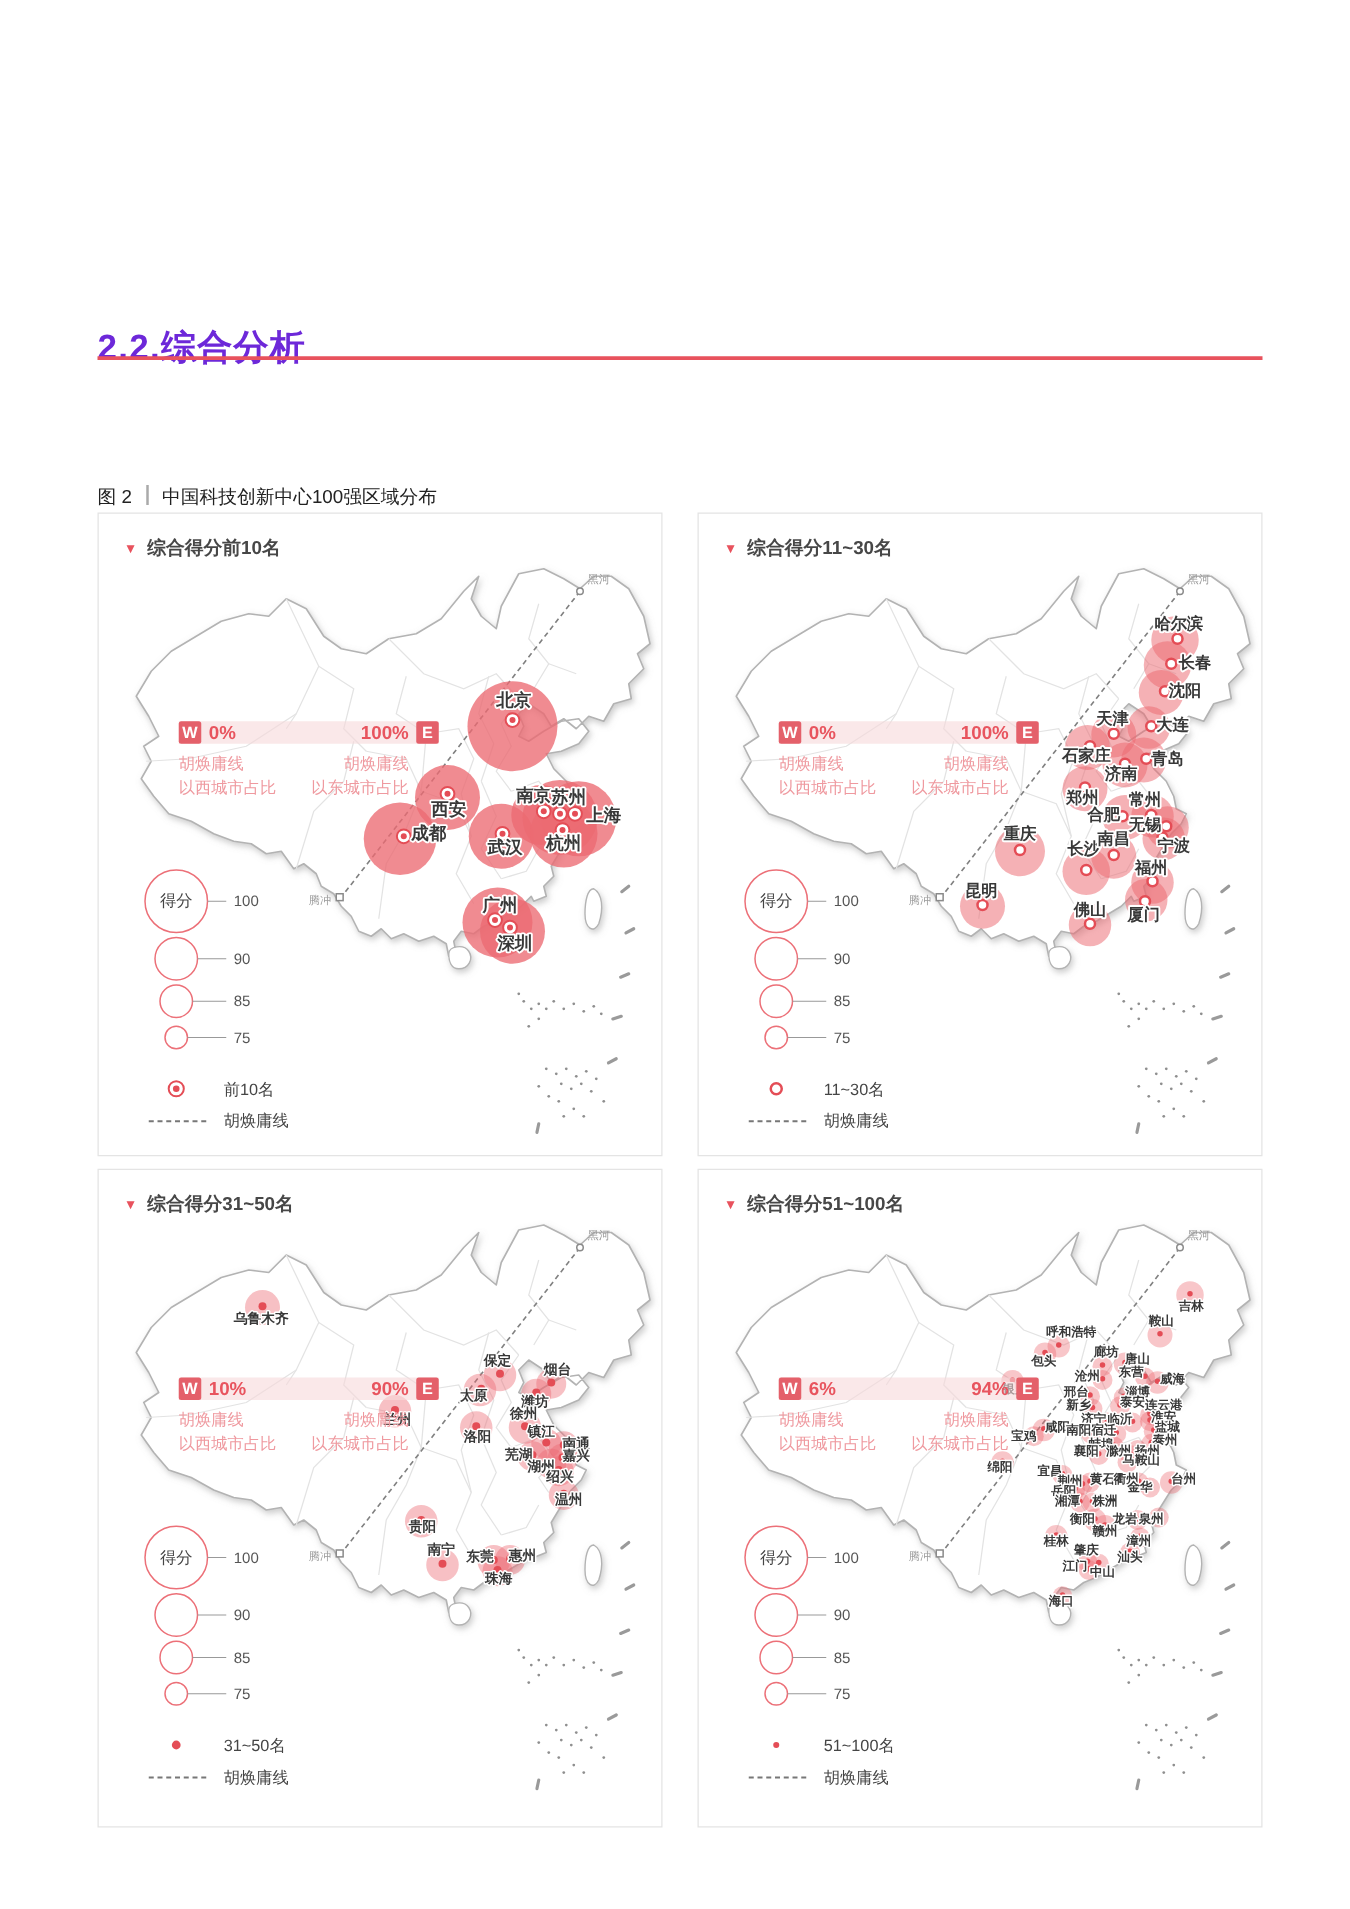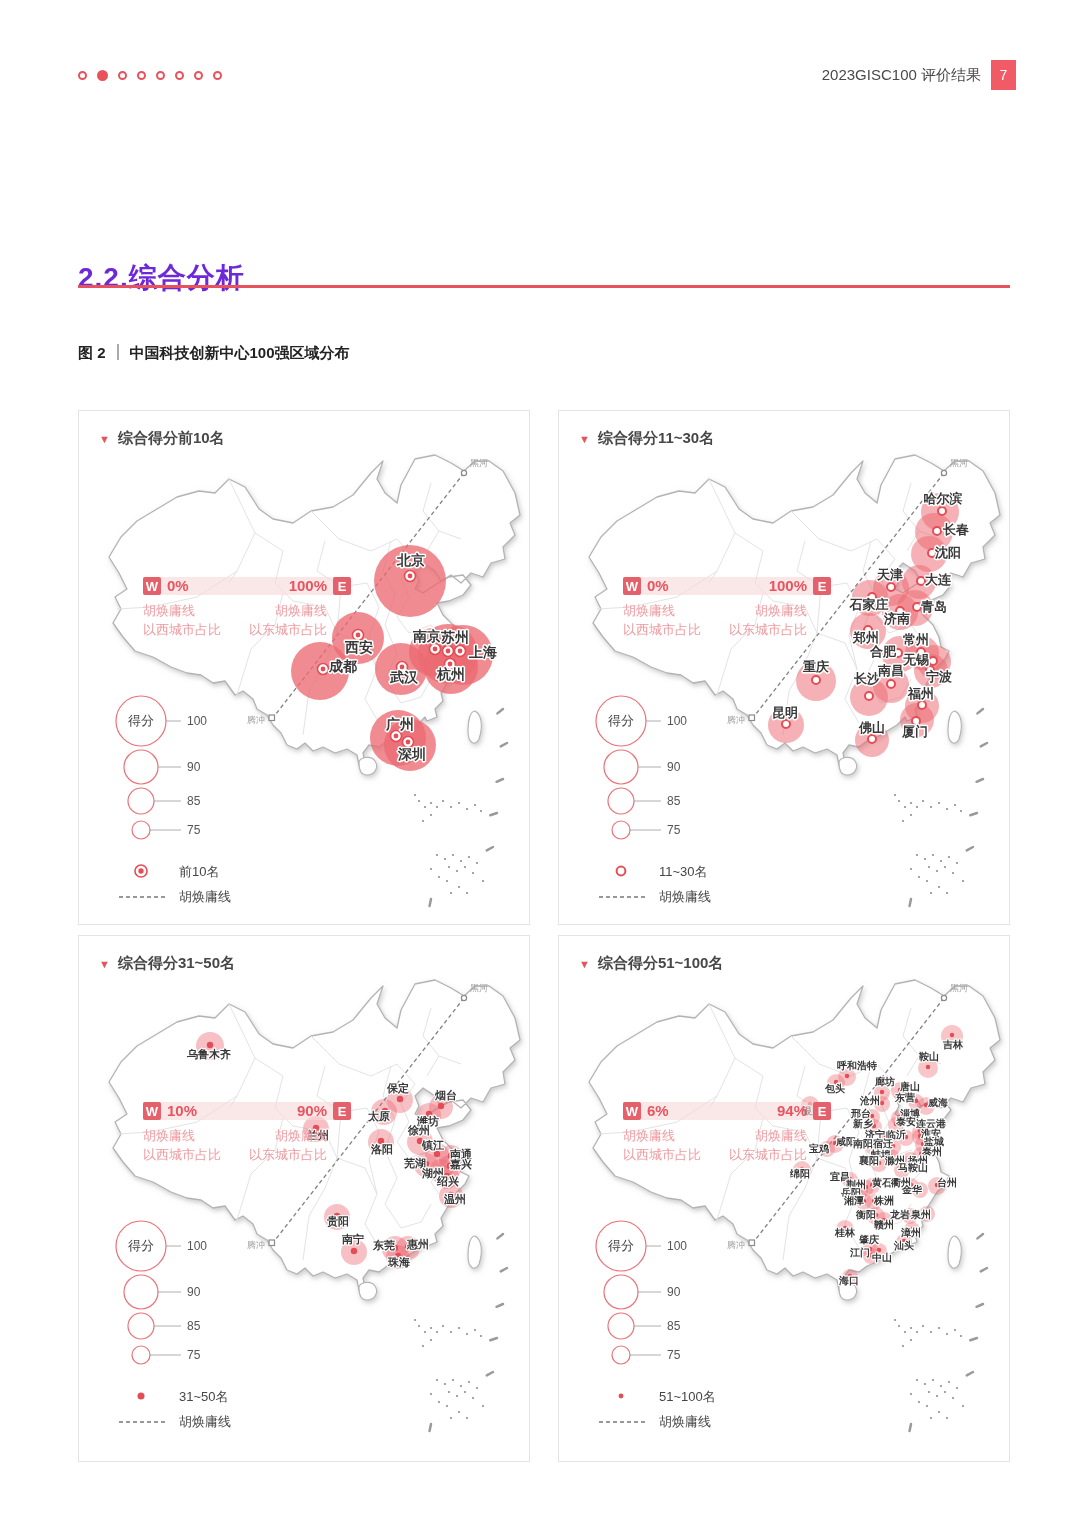--- a/index.html
+++ b/index.html
@@ -8,21 +8,21 @@
   .hdr{position:absolute;top:60px;left:78px;right:64px;display:flex;justify-content:space-between;align-items:center;}
   .dots{display:flex;gap:10px;align-items:center;}
   .dot{width:9px;height:9px;border:2px solid #e8525d;border-radius:50%;box-sizing:border-box;background:#fff;}
   .dot.active{width:11px;height:11px;background:#e8525d;}
   .hdr-right{display:flex;align-items:center;gap:10px;}
   .hdr-title{font-size:15px;color:#4a4a4a;}
   .pagebox{width:25px;height:30px;background:#f15b65;color:#fff;display:flex;align-items:center;justify-content:center;font-size:14px;}
   .section-title{position:absolute;top:236px;left:78px;font-size:28px;font-weight:bold;color:#6d28d9;letter-spacing:1px;}
   .rule{position:absolute;top:285px;left:78px;width:932px;height:3px;background:#e8525d;}
   .para{position:absolute;top:312px;left:78px;font-size:17px;color:#333;}
-  .figcap{position:absolute;top:344px;left:78px;display:flex;font-size:15px;font-weight:bold;color:#222;}
+  .figcap{position:absolute;top:388px;left:78px;display:flex;font-size:15px;font-weight:normal;color:#222;}
   .figbar{width:2px;height:16px;background:#aaa;margin:0 11px;}
   .grid{position:absolute;top:410px;left:78px;width:932px;display:grid;
         grid-template-columns:452px 452px;grid-template-rows:515px 527px;gap:10px 28px;}
   .panel{position:relative;border:1px solid #e4e4e4;background:#fff;box-sizing:border-box;overflow:hidden;}
   .panel-title{position:absolute;top:18px;left:20px;display:flex;gap:8px;align-items:center;
                font-size:15px;font-weight:bold;color:#474747;z-index:2;}
   .tri{color:#e8525d;font-size:11px;}
   .panel svg{position:absolute;top:0;left:0;}
   text{font-family:"Liberation Sans","DejaVu Sans",sans-serif;}
   .clabel{font-weight:bold;fill:#383838;paint-order:stroke;stroke:#fff;stroke-linejoin:round;}
@@ -30,36 +30,20 @@
   .wepct{font-weight:bold;fill:#e8545e;font-size:15px;}
   .weletter{fill:#fff;font-weight:bold;font-size:13px;}
   .wecap{fill:#ef999f;font-size:13px;}
   .lgdnum{fill:#555;font-size:12px;}
   .lgdlabel{fill:#454545;font-size:13px;}
 </style>
 </head>
 <body>
 
 <div class="page">
-  <div class="hdr">
-    <div class="dots" id="pager-dots">
-        <span class="dot"></span>
-        <span class="dot active"></span>
-        <span class="dot"></span>
-        <span class="dot"></span>
-        <span class="dot"></span>
-        <span class="dot"></span>
-        <span class="dot"></span>
-        <span class="dot"></span>
-      </div>
-    <div class="hdr-right">
-      <span class="hdr-title">2023GISC100 评价结果</span>
-      <span class="pagebox">7</span>
-    </div>
-  </div>
 
   <h2 class="section-title">2.2.综合分析</h2>
   <div class="rule"></div>
 
   <div class="figcap">
     <span>图 2</span>
     <span class="figbar"></span>
     <span>中国科技创新中心100强区域分布</span>
   </div>
 

